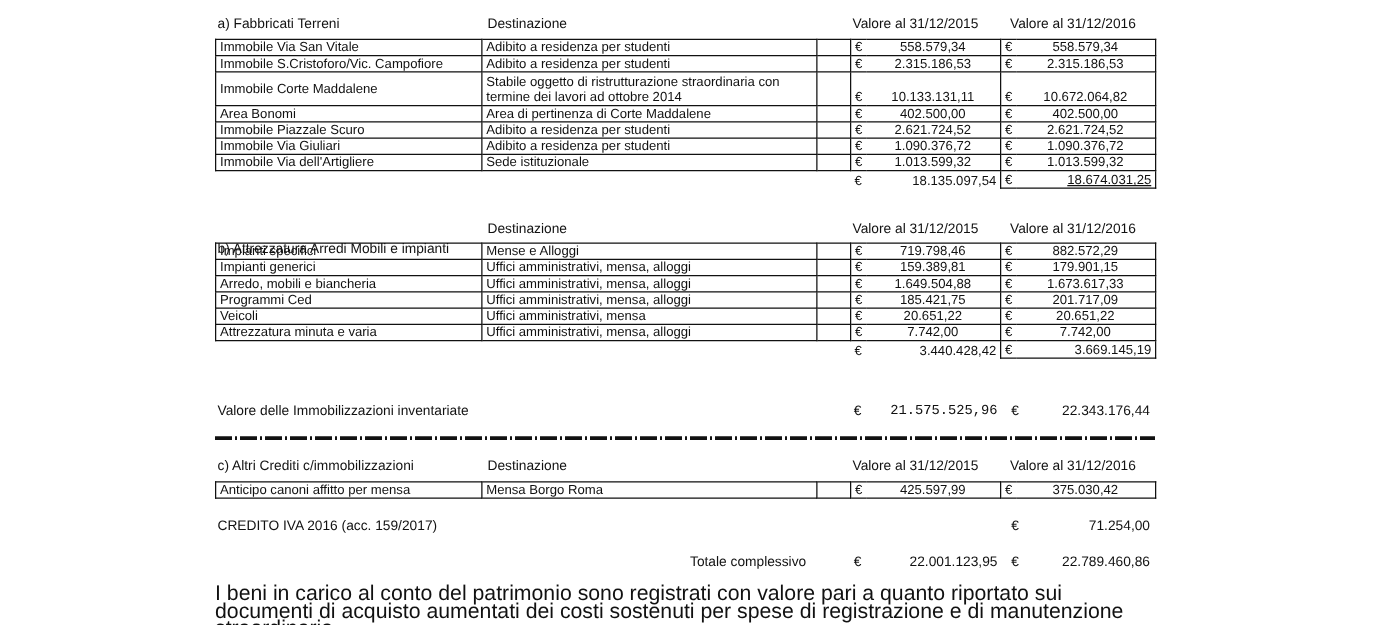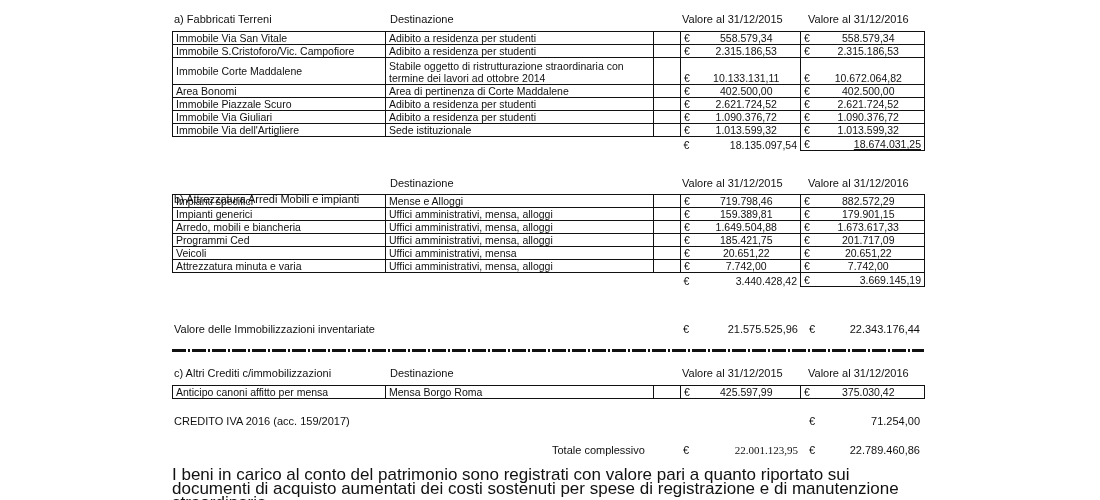--- a/index.html
+++ b/index.html
@@ -189,21 +189,21 @@
         <td style="border:none;border-top:1px solid #111;height:13px;">€</td>
         <td style="border:none;border-top:1px solid #111;text-align:right;height:13px;">3.440.428,42</td>
         <td style="border-right:none;height:13px;">€</td>
         <td style="border-left:none;text-align:right;height:13px;">3.669.145,19</td>
       </tr>
     </tbody>
 </table>
 
 <div class="row-abs" style="left:174px;top:322px;">Valore delle Immobilizzazioni inventariate</div>
 <div class="row-abs" style="left:683px;top:322px;">€</div>
-<div class="row-abs" style="left:700px;top:322px;width:98px;text-align:right;">21.575.525,96</div>
+<div class="row-abs" style="left:700px;top:322px;width:98px;text-align:right;font-family:Liberation Mono, monospace;">21.575.525,96</div>
 <div class="row-abs" style="left:809px;top:322px;">€</div>
 <div class="row-abs" style="left:820px;top:322px;width:100px;text-align:right;">22.343.176,44</div>
 
 <div class="dash"></div>
 
 <div class="hdr" style="left:174px;top:366px;">c) Altri Crediti c/immobilizzazioni</div>
 <div class="hdr" style="left:390px;top:366px;">Destinazione</div>
 <div class="hdr" style="left:682px;top:366px;">Valore al 31/12/2015</div>
 <div class="hdr" style="left:808px;top:366px;">Valore al 31/12/2016</div>
 
@@ -229,17 +229,17 @@
       </tr>
     </tbody>
 </table>
 
 <div class="row-abs" style="left:174px;top:414px;">CREDITO IVA 2016 (acc. 159/2017)</div>
 <div class="row-abs" style="left:809px;top:414px;">€</div>
 <div class="row-abs" style="left:820px;top:414px;width:100px;text-align:right;">71.254,00</div>
 
 <div class="row-abs" style="left:552px;top:443px;">Totale complessivo</div>
 <div class="row-abs" style="left:683px;top:443px;">€</div>
-<div class="row-abs" style="left:700px;top:443px;width:98px;text-align:right;font-family:Liberation Serif, serif;">22.001.123,95</div>
+<div class="row-abs" style="left:700px;top:443px;width:98px;text-align:right;">22.001.123,95</div>
 <div class="row-abs" style="left:809px;top:443px;">€</div>
 <div class="row-abs" style="left:820px;top:443px;width:100px;text-align:right;">22.789.460,86</div>
 
 <div class="note">I beni in carico al conto del patrimonio sono registrati con valore pari a quanto riportato sui documenti di acquisto aumentati dei costi sostenuti per spese di registrazione e di manutenzione straordinaria.</div>
 
 </body></html>

